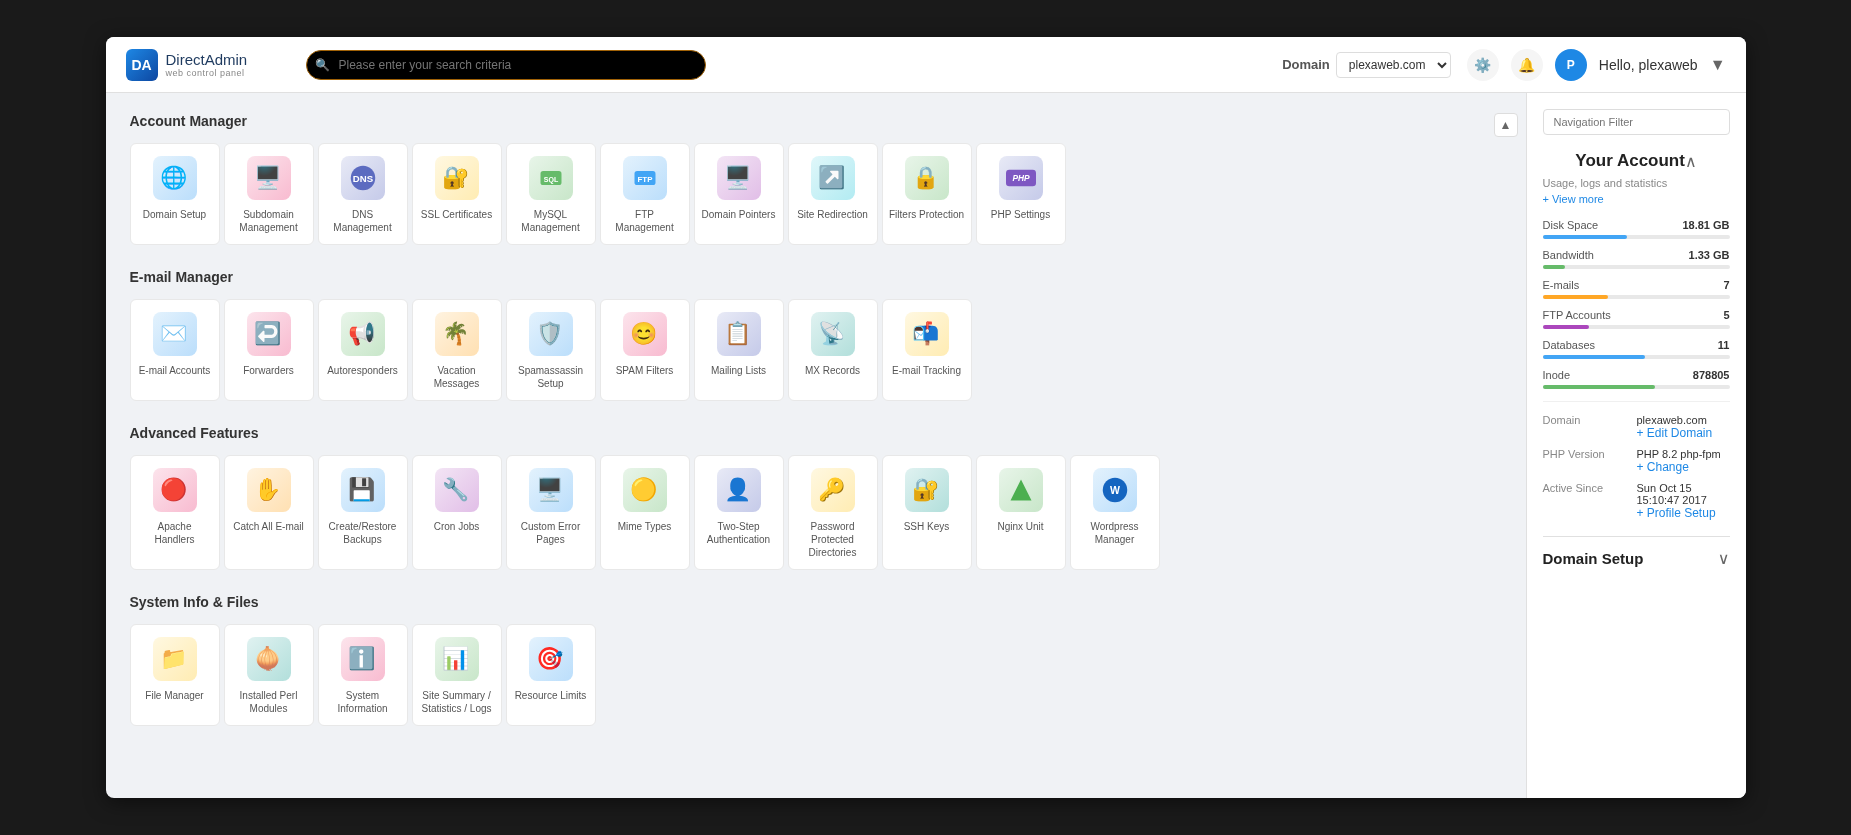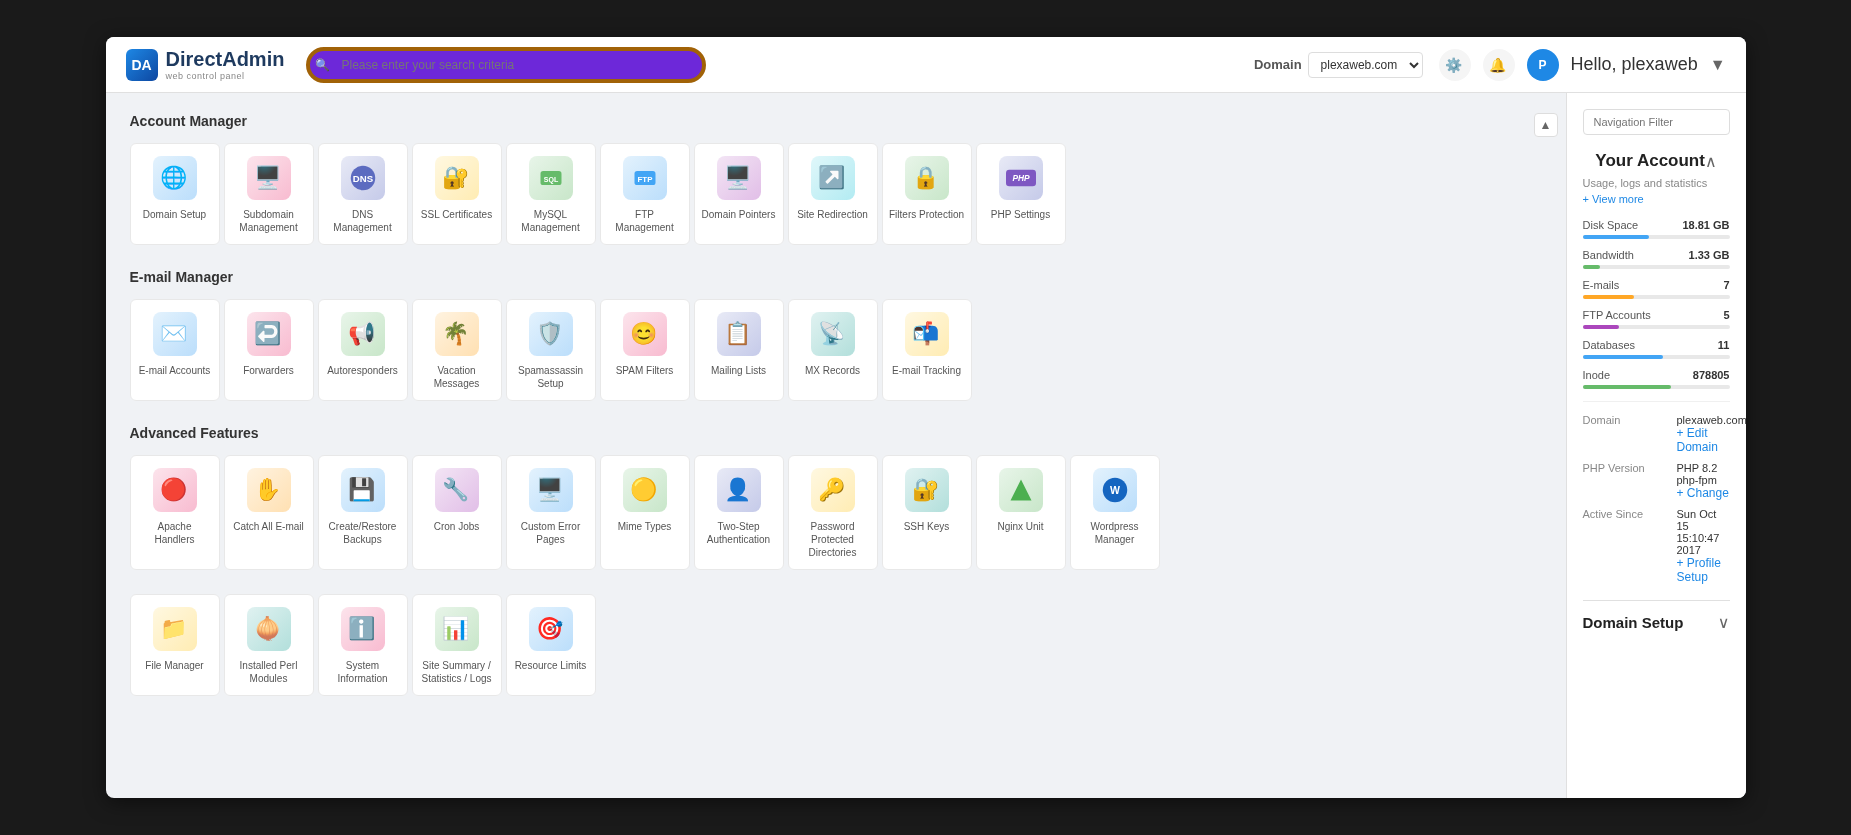--- a/index.html
+++ b/index.html
@@ -4,51 +4,51 @@
   <style>
     * { box-sizing: border-box; margin: 0; padding: 0; }
     body { background: #1a1a1a; font-family: -apple-system, BlinkMacSystemFont, 'Segoe UI', sans-serif; display: flex; justify-content: center; align-items: center; min-height: 100vh; }
     .browser-window { width: 1640px; background: #f0f2f5; border-radius: 8px; overflow: hidden; box-shadow: 0 4px 20px rgba(0,0,0,0.5); }
     
     
     .header { background: #fff; height: 56px; display: flex; align-items: center; padding: 0 20px; border-bottom: 1px solid #e0e0e0; gap: 20px; }
     .logo { display: flex; align-items: center; gap: 8px; min-width: 160px; }
     .logo-icon { width: 32px; height: 32px; background: linear-gradient(135deg, #1e88e5, #0d47a1); border-radius: 6px; display: flex; align-items: center; justify-content: center; color: white; font-weight: bold; font-size: 14px; }
     .logo-text { display: flex; flex-direction: column; }
-    .logo-title { font-size: 20px; font-weight: 700; color: #1e3a5f; }
+    .logo-title { font-size: 15px; font-weight: 400; color: #1e3a5f; }
     .logo-sub { font-size: 9px; color: #888; letter-spacing: 0.5px; }
     .search-bar { flex: 1; max-width: 400px; }
-    .search-bar input { width: 100%; padding: 7px 12px 7px 32px; border: 4px solid #a16207; border-radius: 20px; font-size: 12px; color: #aaa; background: #6d28d9; outline: none; }
+    .search-bar input { width: 100%; padding: 7px 12px 7px 32px; border: 1px solid #a16207; border-radius: 20px; font-size: 12px; color: #aaa; background: #000000; outline: none; }
     .search-wrapper { position: relative; }
     .search-icon-el { position: absolute; left: 10px; top: 50%; transform: translateY(-50%); color: #aaa; font-size: 12px; }
     .header-right { margin-left: auto; display: flex; align-items: center; gap: 16px; }
     .domain-selector { display: flex; align-items: center; gap: 6px; font-size: 13px; color: #333; }
     .domain-label { font-weight: 600; color: #555; }
     .domain-select { border: 1px solid #ddd; border-radius: 4px; padding: 4px 8px; font-size: 12px; color: #333; background: white; cursor: pointer; }
     .header-icons { display: flex; align-items: center; gap: 12px; }
     .header-icon-btn { width: 32px; height: 32px; border-radius: 50%; border: none; background: #f5f5f5; cursor: pointer; display: flex; align-items: center; justify-content: center; color: #666; font-size: 14px; }
     .user-avatar { width: 32px; height: 32px; border-radius: 50%; background: #1e88e5; display: flex; align-items: center; justify-content: center; color: white; font-size: 12px; font-weight: bold; }
-    .user-greeting { font-size: 18px; color: #333; }
+    .user-greeting { font-size: 14px; color: #333; }
 
     
     .main-layout { display: flex; height: calc(100vh - 130px); min-height: 680px; }
     
     
     .content-area { flex: 1; overflow-y: auto; padding: 20px 24px; position: relative; }
     .scroll-btn { position: absolute; right: 8px; top: 20px; background: white; border: 1px solid #ddd; border-radius: 4px; width: 24px; height: 24px; display: flex; align-items: center; justify-content: center; cursor: pointer; font-size: 12px; color: #666; }
     
     
     .section { margin-bottom: 24px; }
     .section-title { font-size: 14px; font-weight: 600; color: #333; margin-bottom: 14px; }
     .icons-grid { display: flex; flex-wrap: wrap; gap: 4px; }
     .icon-item { width: 90px; padding: 12px 6px 10px; background: white; border: 1px solid #e8e8e8; border-radius: 6px; display: flex; flex-direction: column; align-items: center; gap: 8px; cursor: pointer; transition: box-shadow 0.2s; }
     .icon-label { font-size: 10px; color: #555; text-align: center; line-height: 1.3; }
     
     
-    .sidebar { width: 180px; background: white; border-left: 1px solid #e0e0e0; overflow-y: auto; padding: 16px; }
+    .sidebar { width: 220px; background: white; border-left: 1px solid #e0e0e0; overflow-y: auto; padding: 16px; }
     .nav-filter-input { width: 100%; padding: 6px 10px; border: 1px solid #ddd; border-radius: 4px; font-size: 11px; color: #aaa; margin-bottom: 16px; outline: none; }
     .your-account-header { display: flex; justify-content: center; align-items: center; margin-bottom: 6px; }
     .your-account-title { font-size: 17px; font-weight: 700; color: #222; }
     .collapse-btn { background: none; border: none; cursor: pointer; color: #666; font-size: 16px; }
     .usage-subtitle { font-size: 11px; color: #888; margin-bottom: 4px; }
     .view-more-link { font-size: 11px; color: #1e88e5; cursor: pointer; text-decoration: none; display: block; margin-bottom: 14px; }
     .stat-row { display: flex; justify-content: space-between; align-items: center; margin-bottom: 4px; }
     .stat-label { font-size: 11px; color: #555; }
     .stat-value { font-size: 11px; color: #333; font-weight: 600; }
     .stat-bar { height: 4px; background: #e8e8e8; border-radius: 2px; margin-bottom: 10px; }
@@ -308,20 +308,21 @@
                   <circle cx="16" cy="16" r="14" fill="#1565c0"></circle>
                   <text x="16" y="21" text-anchor="middle" fill="white" font-size="12" font-weight="bold">W</text>
                 </svg>
             </div>
             <span class="icon-label">Wordpress Manager</span>
           </div>
         </div>
       </div>
 
       <div class="section">
+        <div class="section-title">System Info &amp; Files</div>
         <div class="icons-grid">
           <div class="icon-item">
             <div class="icon-box icon-file-mgr">📁</div>
             <span class="icon-label">File Manager</span>
           </div>
           <div class="icon-item">
             <div class="icon-box icon-perl">🧅</div>
             <span class="icon-label">Installed Perl Modules</span>
           </div>
           <div class="icon-item">

